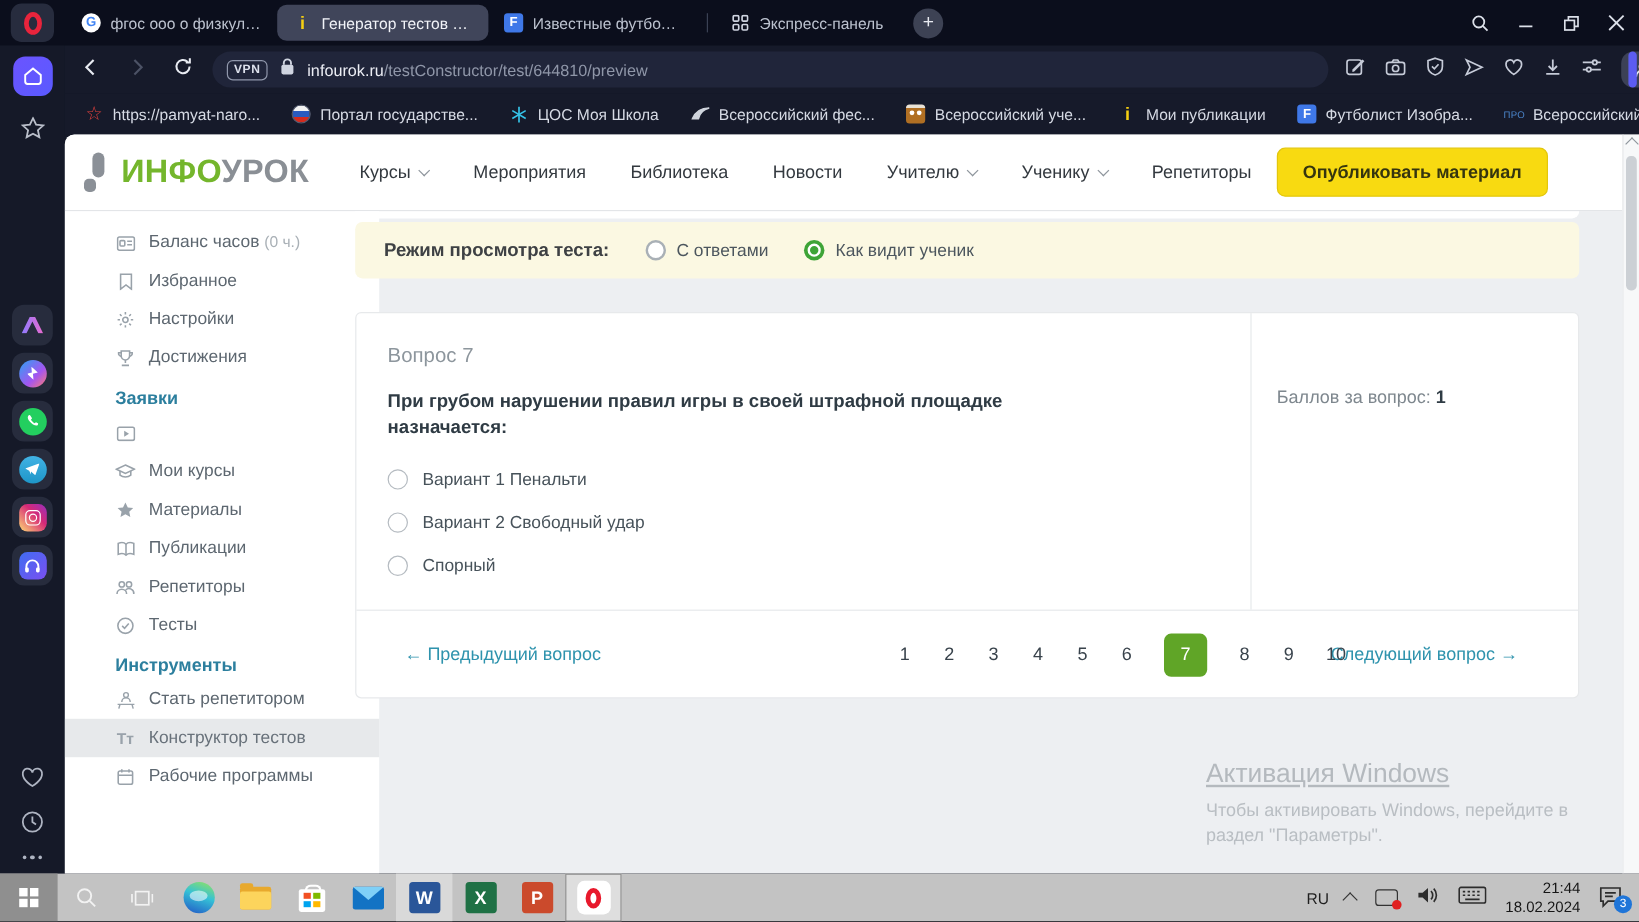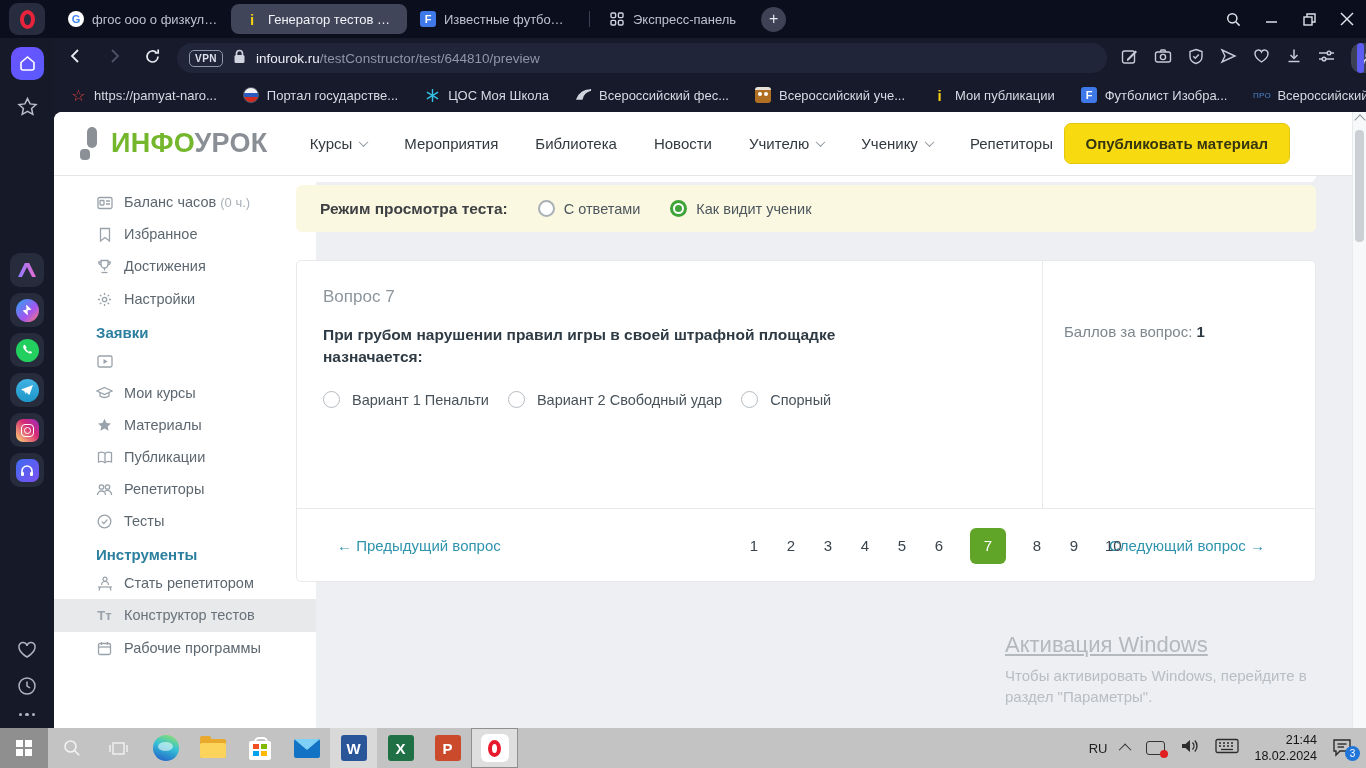--- a/index.html
+++ b/index.html
@@ -59,21 +59,21 @@
   .insta-cam{width:13px;height:13px;border:1.7px solid #fff;border-radius:4px;position:relative;}
   .insta-cam::after{content:"";position:absolute;left:2.2px;top:2.2px;width:5px;height:5px;border:1.5px solid #fff;border-radius:50%;}
   .player{width:23px;height:23px;border-radius:7px;background:linear-gradient(135deg,#3f6df2,#7b4ff0);display:flex;align-items:center;justify-content:center;color:#fff;}
   .aria-glyph{width:18px;height:14px;background:linear-gradient(90deg,#8f7bff,#e86bd0);clip-path:polygon(0 100%,38% 0,62% 0,100% 100%,78% 100%,50% 28%,22% 100%);}
   .sb-bottom{margin-top:auto;display:flex;flex-direction:column;align-items:center;gap:13px;padding-bottom:12px;color:#aeb4c2;}
   .dots{display:flex;gap:3px;}
   .dots i{width:3.5px;height:3.5px;border-radius:50%;background:#aeb4c2;}
 
   
   .content{position:absolute;left:54px;top:112px;width:1312px;height:616px;background:#edeff2;border-top-left-radius:8px;overflow:hidden;}
-  .siteheader{position:absolute;left:0;top:0;width:1298px;height:64px;background:#fff;border-bottom:1px solid #e3e5e8;display:flex;align-items:center;padding-left:26px;}
+  .siteheader{position:absolute;left:0;top:0;width:1298px;height:64px;background:#fff;border-bottom:1px solid #e3e5e8;display:flex;align-items:center;padding-left:16px;}
   .logomark{position:relative;width:21px;height:34px;margin-right:10px;flex:0 0 auto;}
   .logomark .b1{position:absolute;left:7px;top:0;width:10px;height:21px;background:#8b9097;border-radius:5px;}
   .logomark .b2{position:absolute;left:0;bottom:1px;width:10px;height:11px;background:#8b9097;border-radius:4px;}
   .logotext{font-size:27px;font-weight:800;letter-spacing:.3px;}
   .logotext .lg1{color:#74b62c;}
   .logotext .lg2{color:#8a8f95;}
   .sitenav{display:flex;align-items:center;gap:37px;margin-left:42px;font-size:15px;color:#33393f;}
   .navitem{display:flex;align-items:center;cursor:pointer;}
   .chev{display:inline-block;width:7px;height:7px;border-right:1.6px solid #8f969d;border-bottom:1.6px solid #8f969d;transform:rotate(45deg) translate(-1px,-1px);margin-left:8px;}
   .publishbtn{margin-left:auto;margin-right:62px;background:#f8da11;border:1px solid #e3c70c;border-radius:7px;height:41px;padding:0 21px;font-size:15px;font-weight:600;color:#35350f;display:flex;align-items:center;}
@@ -96,21 +96,21 @@
   .banner{position:absolute;left:242px;top:73px;width:1020px;height:47px;background:#fbf8e2;border-radius:6px;display:flex;align-items:center;padding:0 24px;}
   .bannerlabel{font-size:15.5px;font-weight:bold;color:#3e4144;}
   .bopt{display:flex;align-items:center;gap:9px;font-size:14.5px;color:#4c565e;margin-left:30px;}
   .radio{width:17px;height:17px;border:2px solid #a9b0b6;border-radius:50%;background:#fff;flex:0 0 auto;}
   .radio.on{border:none;background:#3ea437;position:relative;}
   .radio.on::after{content:"";position:absolute;left:3px;top:3px;right:3px;bottom:3px;border:2px solid #fff;border-radius:50%;}
 
   .card{position:absolute;left:242px;top:148px;width:1020px;height:322px;background:#fff;border:1px solid #e7e9eb;border-radius:5px;}
   .qtitle{position:absolute;left:26px;top:26px;font-size:17px;color:#8d969d;}
   .qtext{position:absolute;left:26px;top:63px;width:570px;font-size:15.5px;font-weight:bold;color:#2f3b44;line-height:1.45;}
-  .qopts{position:absolute;left:26px;top:130px;display:flex;flex-direction:row;gap:19px;}
+  .qopts{position:absolute;left:26px;top:130px;display:flex;flex-direction:column;gap:19px;}
   .qopt{display:flex;align-items:center;gap:12px;font-size:14.5px;color:#47525a;}
   .qcirc{width:17px;height:17px;border:1.6px solid #b5bbc1;border-radius:50%;flex:0 0 auto;}
   .vdivider{position:absolute;left:745px;top:0;width:1px;height:247px;background:#e7e9eb;}
   .points{position:absolute;left:767px;top:27px;font-size:15px;color:#7e878e;margin-top:35px;}
   .points b{color:#2f3b44;}
   .hdivider{position:absolute;left:0;top:247px;width:100%;height:1px;background:#e7e9eb;}
   .pagerow{position:absolute;left:0;top:248px;width:100%;height:73px;display:flex;align-items:center;}
   .plink{color:#2e93ad;font-size:15px;white-space:nowrap;}
   .plink.prev{margin-left:40px;}
   .plink.next{margin-left:auto;margin-right:50px;}
@@ -476,36 +476,36 @@
         <span class="sic">
             <svg width="12" height="15" viewBox="0 0 12 15" fill="none" stroke="#99a2aa" stroke-width="1.3">
               <path d="M1.5 1.5h9V14L6 10.5 1.5 14z"></path>
             </svg>
           </span>
         <span class="stext">Избранное</span>
       </div>
       <div class="srow">
         <span class="sic">
             <svg width="15" height="15" viewBox="0 0 15 15" fill="none" stroke="#99a2aa" stroke-width="1.3">
+              <circle cx="7.5" cy="7.5" r="2.2"></circle>
+              <path d="M7.5 1v2M7.5 12v2M1 7.5h2M12 7.5h2M2.9 2.9l1.4 1.4M10.7 10.7l1.4 1.4M12.1 2.9l-1.4 1.4M4.3 10.7l-1.4 1.4"></path>
+            </svg>
+          </span>
+        <span class="stext">Настройки</span>
+      </div>
+      <div class="srow">
+        <span class="sic">
+            <svg width="15" height="15" viewBox="0 0 15 15" fill="none" stroke="#99a2aa" stroke-width="1.3">
               <path d="M4 1.5h7v4a3.5 3.5 0 0 1-7 0z"></path>
               <path d="M4 3H1.8a2.6 2.6 0 0 0 2.6 3M11 3h2.2a2.6 2.6 0 0 1-2.6 3"></path>
               <line x1="7.5" y1="9" x2="7.5" y2="11.5"></line>
               <line x1="4.5" y1="13.5" x2="10.5" y2="13.5"></line>
             </svg>
           </span>
         <span class="stext">Достижения</span>
-      </div>
-      <div class="srow">
-        <span class="sic">
-            <svg width="15" height="15" viewBox="0 0 15 15" fill="none" stroke="#99a2aa" stroke-width="1.3">
-              <circle cx="7.5" cy="7.5" r="2.2"></circle>
-              <path d="M7.5 1v2M7.5 12v2M1 7.5h2M12 7.5h2M2.9 2.9l1.4 1.4M10.7 10.7l1.4 1.4M12.1 2.9l-1.4 1.4M4.3 10.7l-1.4 1.4"></path>
-            </svg>
-          </span>
-        <span class="stext">Настройки</span>
       </div>
 
       <div class="ssection">Заявки</div>
       <div class="srow">
         <span class="sic">
             <svg width="16" height="13" viewBox="0 0 16 13" fill="none" stroke="#99a2aa" stroke-width="1.3">
               <rect x="1" y="1" width="14" height="11" rx="1.5"></rect>
               <path d="M6.5 4l4 2.5-4 2.5z" fill="#99a2aa" stroke="none"></path>
             </svg>
           </span>

